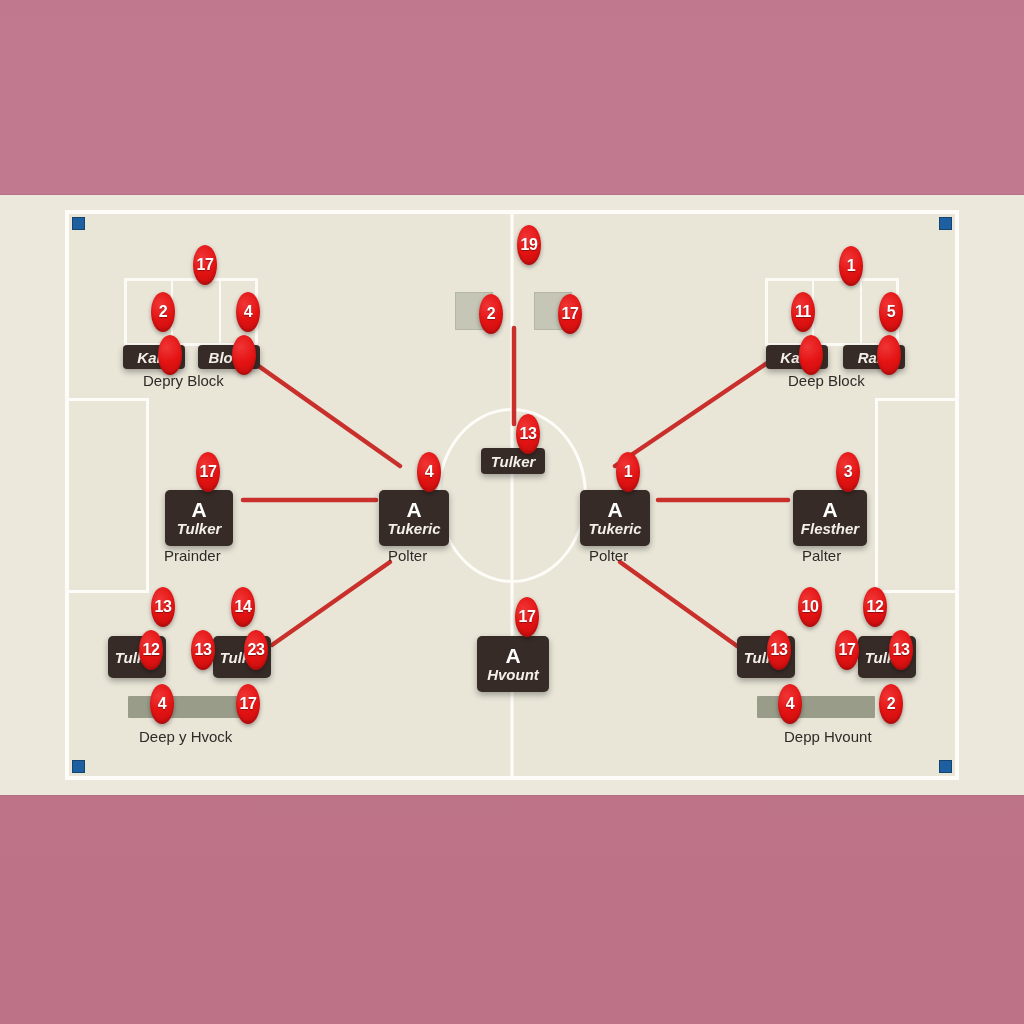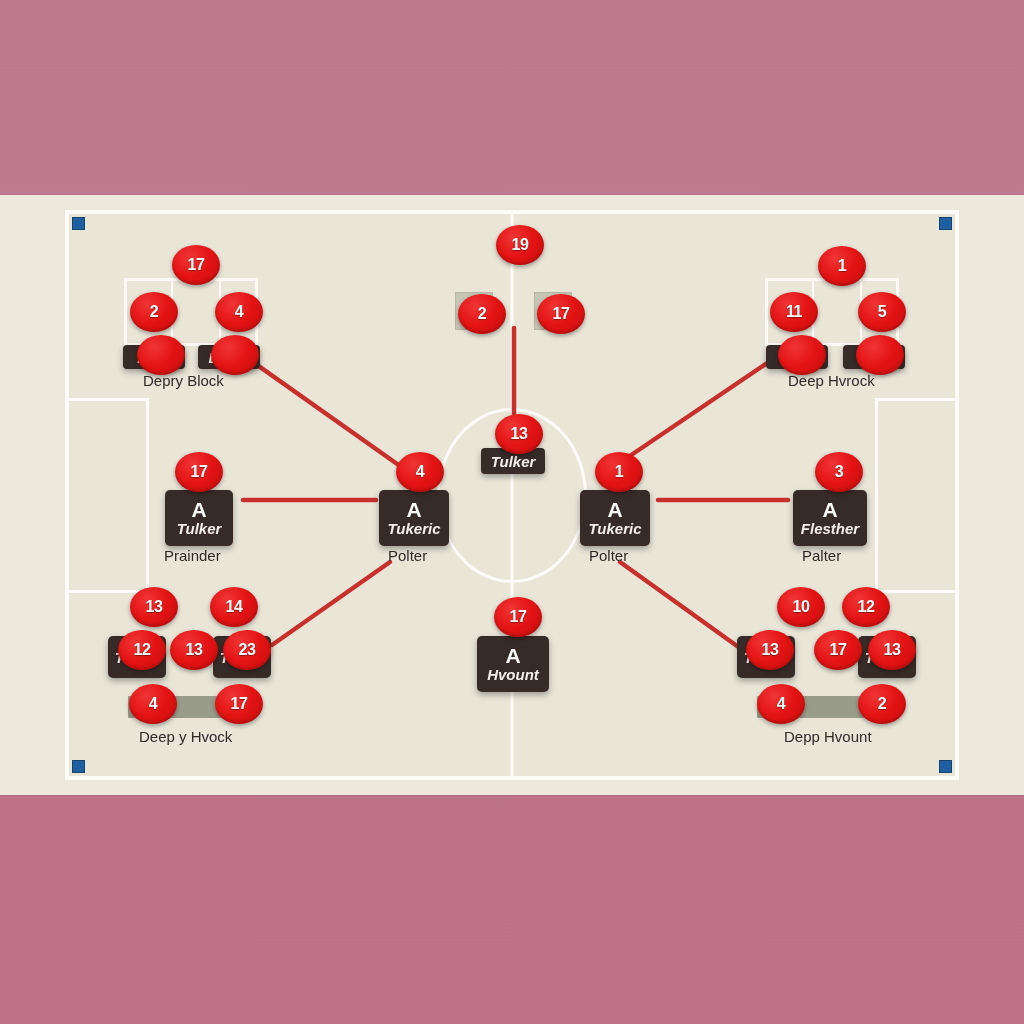--- a/index.html
+++ b/index.html
@@ -67,27 +67,27 @@
   
   .group-frame{
     position:absolute; border:3px solid #fbfaf4; z-index:7;
   }
   .group-frame .divider{
     position:absolute; top:0; bottom:0; width:2px; background:#fbfaf4;
   }
 
   
   .token{
-    position:absolute; width:48px; height:40px; border-radius:50%;
+    position:absolute; width:24px; height:40px; border-radius:50%;
     background:radial-gradient(circle at 36% 30%, #f03535 0%, #e41313 48%, #c40d0d 100%);
     box-shadow:0 2px 4px rgba(0,0,0,.35), inset 0 -2px 3px rgba(0,0,0,.18);
     color:#fff; font-size:16px; font-weight:bold;
     display:flex; align-items:center; justify-content:center;
     text-shadow:0 1px 1px rgba(0,0,0,.4);
-    z-index:20; letter-spacing:-.5px;
+    z-index:20; letter-spacing:-.5px;margin-left:21px;
   }
 
   
   .card{
     position:absolute; background:#372b27; border-radius:5px;
     color:#f3efe8; z-index:15;
     box-shadow:0 3px 6px rgba(0,0,0,.32);
     display:flex; flex-direction:column; align-items:center; justify-content:center;
     padding:4px 6px;
   }
@@ -142,21 +142,21 @@
       <line x1="776" y1="162" x2="615" y2="271" stroke="#c9302c" stroke-width="4.5" stroke-linecap="round"></line>
       <line x1="514" y1="133" x2="514" y2="229" stroke="#c9302c" stroke-width="4.5" stroke-linecap="round"></line>
       <line x1="243" y1="305" x2="376" y2="305" stroke="#c9302c" stroke-width="4.5" stroke-linecap="round"></line>
       <line x1="658" y1="305" x2="788" y2="305" stroke="#c9302c" stroke-width="4.5" stroke-linecap="round"></line>
       <line x1="390" y1="367" x2="272" y2="450" stroke="#c9302c" stroke-width="4.5" stroke-linecap="round"></line>
       <line x1="620" y1="367" x2="737" y2="451" stroke="#c9302c" stroke-width="4.5" stroke-linecap="round"></line>
     </svg>
 
   <div id="caption-layer">
       <div class="caption" style="left: 143px; top: 177px;">Depry Block</div>
-      <div class="caption" style="left: 788px; top: 177px;">Deep Hvrock</div>
+      <div class="caption" style="left: 788px; top: 177px;">Deep Block</div>
       <div class="caption" style="left: 164px; top: 352px;">Prainder</div>
       <div class="caption" style="left: 388px; top: 352px;">Polter</div>
       <div class="caption" style="left: 589px; top: 352px;">Polter</div>
       <div class="caption" style="left: 802px; top: 352px;">Palter</div>
       <div class="caption" style="left: 139px; top: 533px; text-align: center;">Deep y Hvock</div>
       <div class="caption" style="left: 784px; top: 533px;">Depp Hvount</div>
     </div>
 
   <div id="card-layer">
       <div class="card pill" style="left: 123px; top: 150px; width: 62px; height: 24px;">

